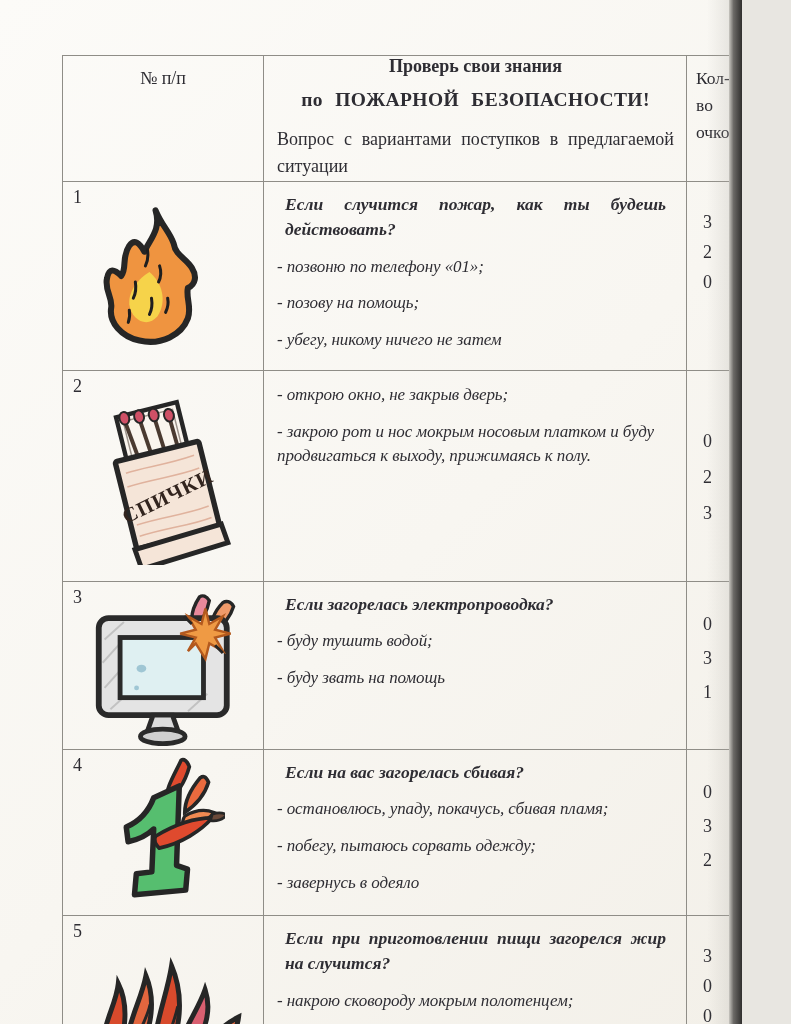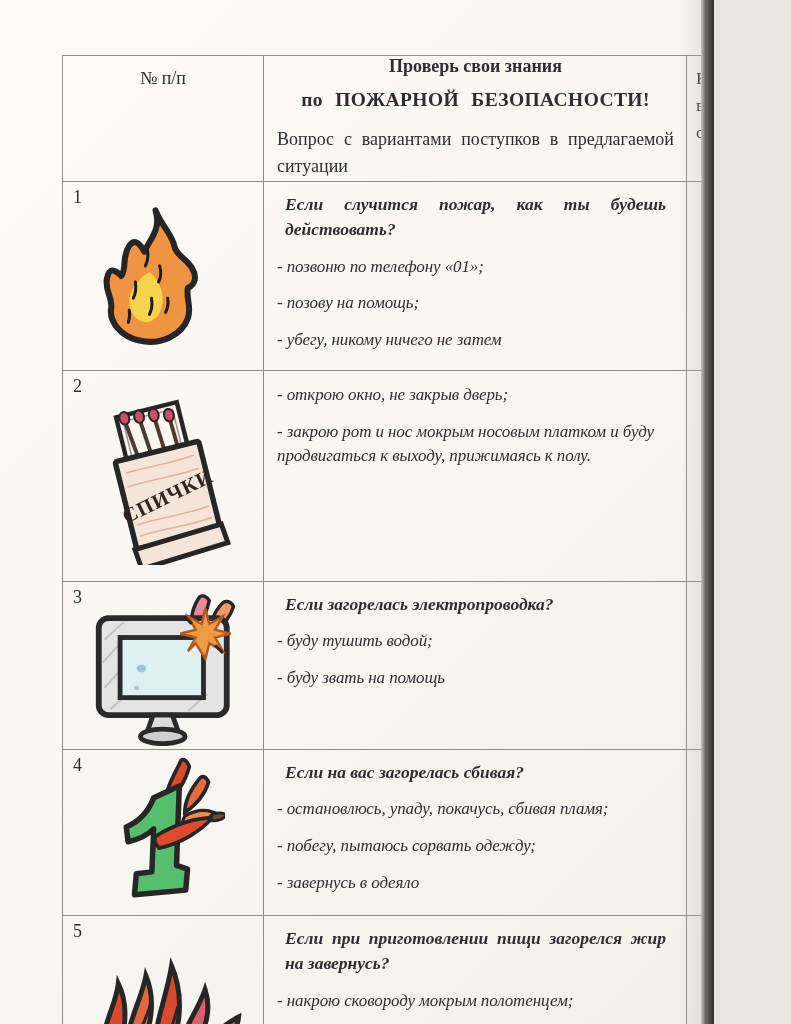--- a/index.html
+++ b/index.html
@@ -1,19 +1,19 @@
 <!DOCTYPE html>
 <html><head>
 <meta charset="utf-8">
 <style>
   html,body{margin:0;padding:0;background:#e8e6e1;}
   .page{
     position:relative;width:714px;height:1024px;overflow:hidden;
     background:linear-gradient(135deg,#fcfbf8 0%,#f8f6f1 55%,#f3f0e9 100%);
-    font-family:"Liberation Serif","DejaVu Serif",serif;color:#2e2d33;
+    font-family:"Liberation Serif","DejaVu Serif",serif;color:#2e2d33;padding-left:28px;
   }
   .scan-edge{position:absolute;top:0;right:0;width:13px;height:1024px;
     background:linear-gradient(to right,#c9c7c1 0%,#6b6966 35%,#302f2e 100%);}
   .scan-smudge{position:absolute;top:0;right:13px;width:22px;height:1024px;
     background:linear-gradient(to right,rgba(180,178,172,0) 0%,rgba(180,178,172,.25) 100%);}
   .table{position:absolute;left:62px;top:55px;width:687px;border:1px solid #8f8d87;background:transparent;}
   .row{display:grid;grid-template-columns:200px 423px 64px;}
   .row + .row{border-top:1px solid #8f8d87;}
   .cell{box-sizing:border-box;position:relative;}
   .c2,.c3{border-left:1px solid #8f8d87;}
@@ -207,21 +207,21 @@
           <path d="M112,98 C120,76 132,60 138,42 C146,66 136,90 122,104 Z" fill="#d95f70" stroke="#262626" stroke-width="5"></path>
           <path d="M138,100 C148,86 160,76 172,70 C170,88 156,102 142,108 Z" fill="#e2663e" stroke="#262626" stroke-width="5"></path>
           <g fill="none" stroke="#262626" stroke-width="3" stroke-linecap="round">
             <path d="M70,90 C74,78 80,68 82,58"></path>
             <path d="M100,92 C104,80 108,70 110,60"></path>
           </g>
           <path d="M168,96 C192,86 208,90 210,100 C208,112 190,118 170,112 C176,106 175,100 168,96 Z" fill="#b9b9b9" stroke="#262626" stroke-width="5"></path>
         </svg>
       </div>
       <div class="cell c2">
-        <p class="q">Если при приготовлении пищи загорелся жир на завернусь?</p>
+        <p class="q">Если при приготовлении пищи загорелся жир на случится?</p>
         <p class="opt">- накрою сковороду мокрым полотенцем;</p>
 
       </div>
       <div class="cell c3 pts p5">
         <div class="pt">3</div>
         <div class="pt">0</div>
         <div class="pt">0</div>
       </div>
     </div>
 

